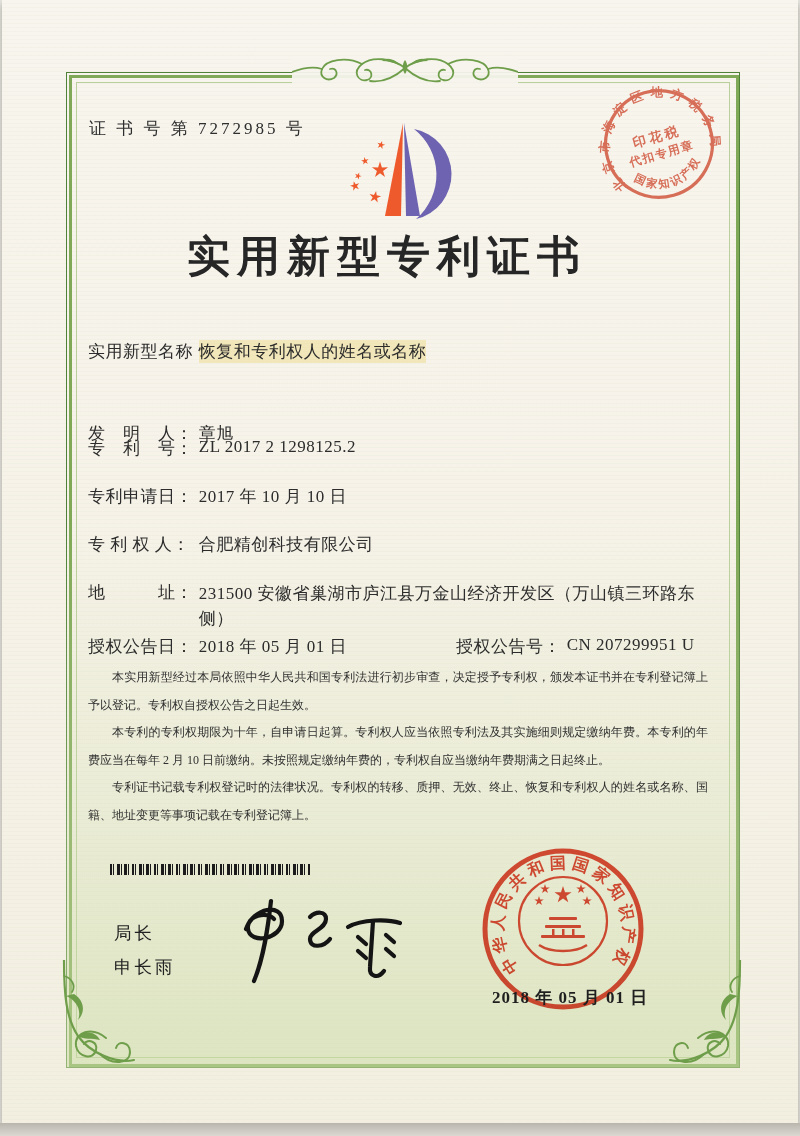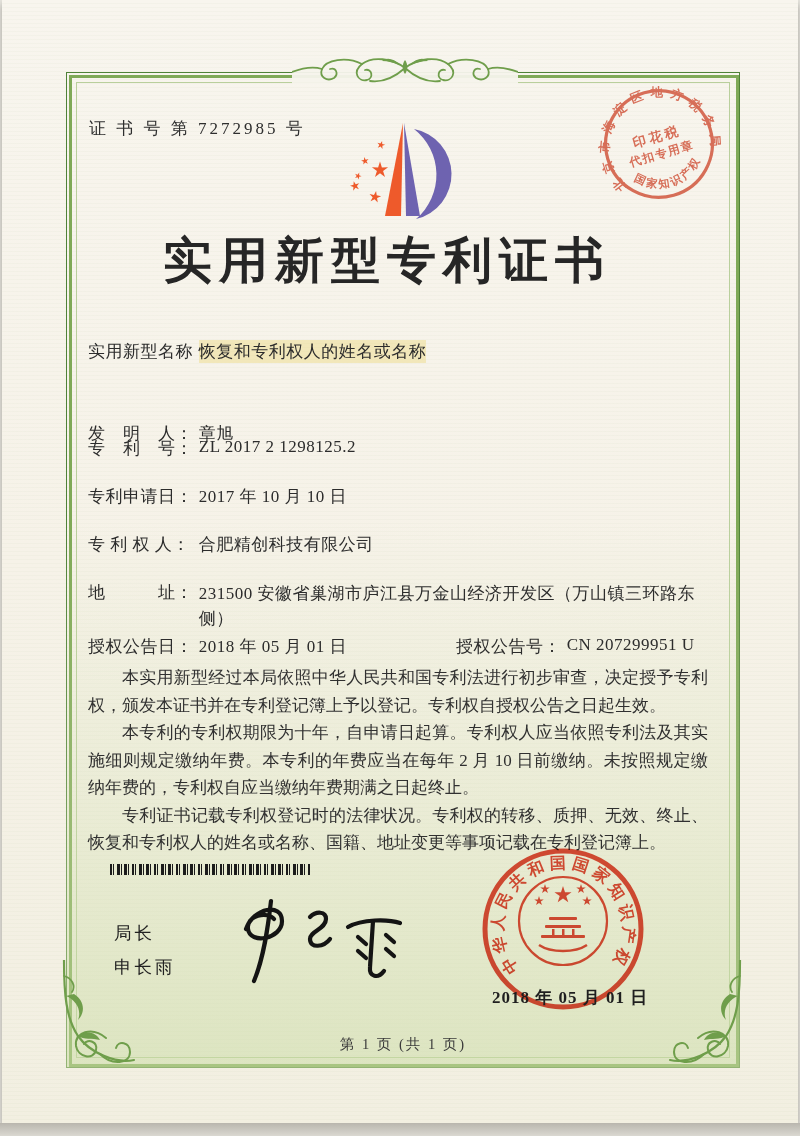--- a/index.html
+++ b/index.html
@@ -11,30 +11,30 @@
   .texture{position:absolute;inset:0;pointer-events:none;
            background:repeating-linear-gradient(0deg,rgba(140,165,110,.045) 0 1px,transparent 1px 4px);}
   .wash{position:absolute;left:64px;top:72px;width:674px;height:996px;pointer-events:none;
         background:linear-gradient(180deg,rgba(225,233,200,0) 45%,rgba(210,224,176,.30) 75%,rgba(203,220,166,.55) 100%);}
   .frame{position:absolute;pointer-events:none;}
   .f1{left:64px;top:72px;width:672px;height:994px;border:1px solid #4f8238;}
   .f2{left:67px;top:75px;width:664px;height:986px;border:3px solid #7fa957;}
   .f3{left:74px;top:82px;width:652px;height:974px;border:1px solid #b9cf9c;}
   .abs{position:absolute;}
   .certno{left:87px;top:117px;font-size:17px;letter-spacing:3px;color:#2e2e2e;}
-  .title{left:64px;top:228px;width:642px;text-align:center;font-size:49px;font-weight:bold;
+  .title{left:64px;top:228px;width:642px;text-align:center;font-size:43px;font-weight:bold;
          letter-spacing:7px;color:#262626;}
   .row{left:86px;font-size:17px;color:#2c2c2c;letter-spacing:.5px;white-space:nowrap;}
   .row .lbl{display:inline-block;width:106px;vertical-align:top;}
   .row .val{display:inline-block;vertical-align:top;}
   .row .val.wrap{white-space:normal;width:505px;line-height:25px;}
   .hl{background:rgba(233,206,76,.30);}
   .pair2{position:absolute;left:368px;top:0;}
   .bodytext{left:86px;top:664px;width:620px;}
-  .bodytext p{margin:0;text-indent:2em;font-size:17px;line-height:27.5px;
+  .bodytext p{margin:0;text-indent:2em;font-size:12px;line-height:27.5px;
               text-align:justify;color:#303030;}
   .barcode{left:108px;top:864px;width:200px;height:11px;
     background:repeating-linear-gradient(90deg,
       #1c1c1c 0 2px,transparent 2px 3px,#1c1c1c 3px 4px,transparent 4px 7px,
       #1c1c1c 7px 10px,transparent 10px 11px,#1c1c1c 11px 12px,transparent 12px 14px,
       #1c1c1c 14px 17px,transparent 17px 18px,#1c1c1c 18px 19px,transparent 19px 22px);}
   .juzhang{left:112px;top:921px;font-size:17.5px;letter-spacing:3px;color:#222;}
   .signername{left:112px;top:955px;font-size:17.5px;letter-spacing:3px;color:#222;}
   .sealdate{left:490px;top:986px;font-size:17px;letter-spacing:1px;color:#1f1f1f;font-weight:bold;z-index:6;}
   .footer{left:64px;top:1035px;width:674px;text-align:center;font-size:14.5px;letter-spacing:2px;color:#3a3a3a;}
@@ -205,17 +205,16 @@
         <rect x="72" y="86" width="36" height="3" rx="1"></rect>
         <rect x="68" y="96" width="44" height="3" rx="1"></rect>
         <rect x="79" y="90" width="2.5" height="6"></rect>
         <rect x="89" y="90" width="2.5" height="6"></rect>
         <rect x="99" y="90" width="2.5" height="6"></rect>
         <path d="M66,106 C78,114 102,114 114,106" fill="none" stroke="#e2402a" stroke-width="2.5"></path>
       </g>
     </svg>
     <div class="abs sealdate">2018 年 05 月 01 日</div>
 
-    <div class="abs footer">第 1 页 (共 1 页)</div>
   </div>
 
   <div class="edge-bottom"></div>
 </div>
 
 </body></html>

